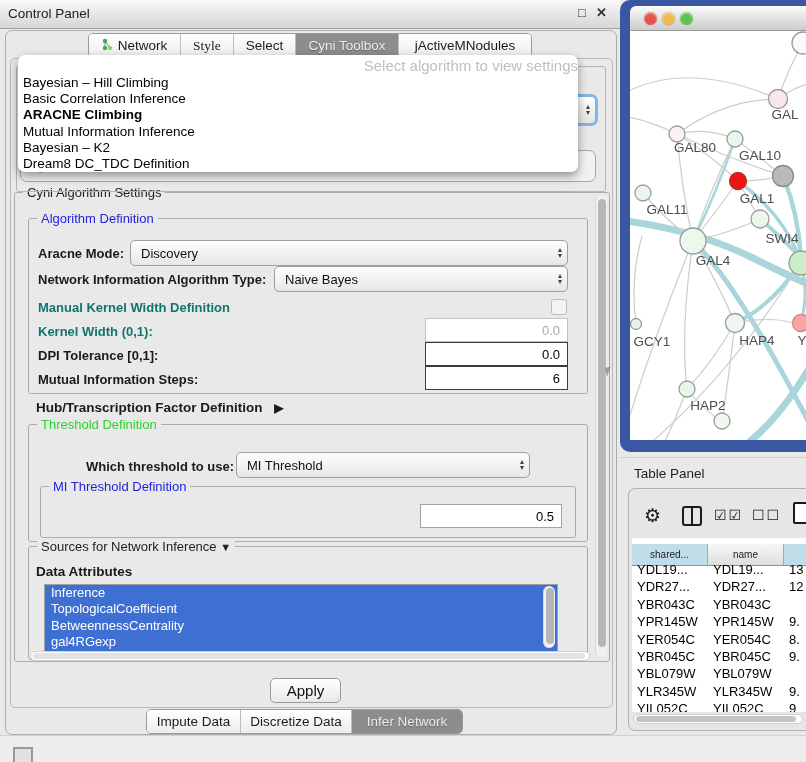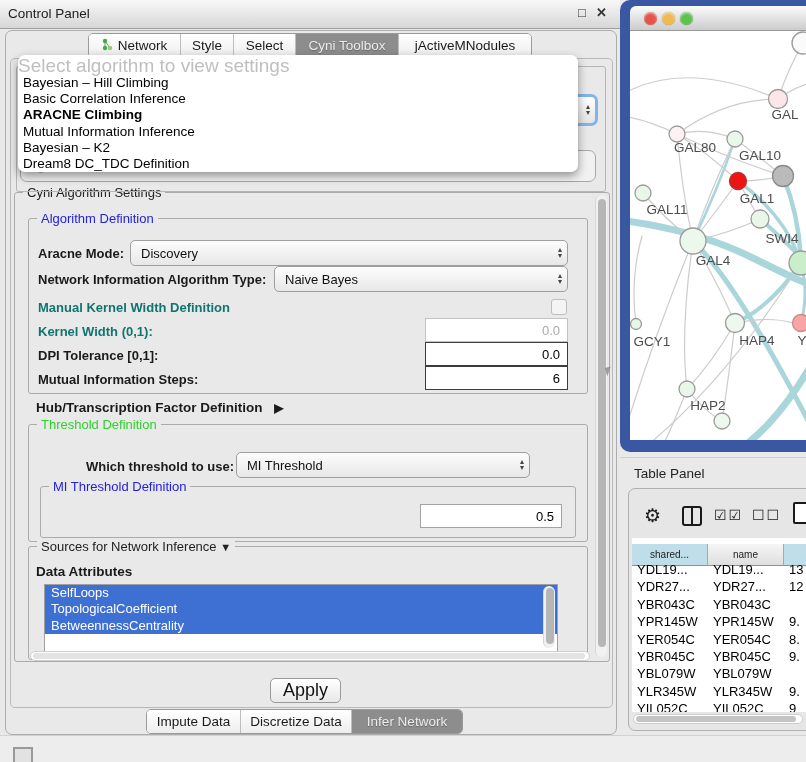--- a/index.html
+++ b/index.html
@@ -18,21 +18,21 @@
   .tab{display:flex;align-items:center;justify-content:center;gap:5px;
     font-size:13.5px;color:#1a1a1a;background:linear-gradient(#ffffff,#ededed);
     border-right:1px solid #bdbdbd;box-sizing:border-box;cursor:default;}
   .tab:last-child{border-right:none;}
   .tab.active{background:#8d8d8d;color:#ececec;text-shadow:0 1px 1px #666;}
   .inner-panel{left:10px;top:58px;width:601px;height:648px;border:1px solid #b9b9b9;
     border-radius:5px;}
   
   .popup{left:18px;top:55px;width:560px;height:117px;background:#ffffff;
     border-radius:7px;box-shadow:0 4px 10px rgba(0,0,0,.4);z-index:30;padding-top:3px;box-sizing:border-box;}
-  .popup-placeholder{text-align:left;color:#bfbfbf;font-size:19px;height:17px;line-height:16px;}
+  .popup-placeholder{text-align:right;color:#bfbfbf;font-size:15px;height:17px;line-height:16px;}
   .popup-item{font-size:13.5px;height:16.2px;line-height:16.2px;padding-left:5px;color:#000;}
   .popup-item.bold{font-weight:bold;}
   .ghost-combo{left:20px;top:150px;width:576px;height:32px;border:1.5px solid #a8a8a8;
     border-radius:7px;background:#f1f1f1;z-index:2;box-sizing:border-box;}
   .ghost-combo span{position:absolute;left:16px;top:6px;font-size:14px;color:#b9b9b9;}
   .focus-combo{left:548px;top:94px;width:50px;height:32px;border:3px solid #82b4e9;
     border-radius:7px;background:linear-gradient(#fefefe,#e4e4e4);z-index:2;box-sizing:border-box;}
   .spin{position:absolute;right:5px;top:50%;transform:translateY(-50%);display:flex;
     flex-direction:column;align-items:center;line-height:6px;font-size:8px;color:#444;}
   
@@ -51,21 +51,21 @@
   .field.norm{border:1px solid #a3a3a3;color:#000;}
   .checkbox{width:14px;height:14px;border:1px solid #bdbdbd;border-radius:3px;background:#f4f4f4;}
   .vscroll{width:11px;background:#f1f1f1;border-left:1px solid #d6d6d6;border-radius:6px;}
   .vthumb{position:absolute;left:1.5px;width:8px;background:#b6b6b6;border-radius:4px;}
   .listbox{background:#fff;border:1px solid #9f9f9f;overflow:hidden;}
   .list-item{height:16.4px;line-height:16.4px;font-size:13px;color:#fff;background:#3e6fd2;
     padding-left:6px;}
   .hscroll{height:10px;background:#fdfdfd;border:1px solid #cfcfcf;border-radius:5px;box-sizing:border-box;}
   .hthumb{position:absolute;top:1px;height:6px;background:#e3e3e3;border-radius:3px;}
   .btn{border:1px solid #9a9a9a;border-radius:5px;background:linear-gradient(#ffffff,#e8e8e8);
-    font-size:18px;color:#111;display:flex;align-items:center;justify-content:center;cursor:default;}
+    font-size:15px;color:#111;display:flex;align-items:center;justify-content:center;cursor:default;}
   
   .net-frame{left:620px;top:0;width:196px;height:452px;background:#3a57a2;
     border-radius:10px 0 0 10px;}
   .net-titlebar{left:630px;top:6px;width:186px;height:24px;border-radius:6px 0 0 0;
     background:linear-gradient(#fbfbfb,#cccccc);border-bottom:1px solid #999;}
   .light{position:absolute;top:5.5px;width:13px;height:13px;border-radius:50%;
     box-shadow:inset 0 1px 2px rgba(255,255,255,.7), 0 0 1px rgba(0,0,0,.5);}
   .net-canvas{left:630px;top:31px;width:186px;height:409px;background:#ffffff;overflow:hidden;}
   .net-label{font-size:13.5px;fill:#4d4d4d;}
   
@@ -99,21 +99,21 @@
       <div class="tab" style="width: 92px;">
         <span><svg width="11" height="13" viewBox="0 0 11 13">
             <line x1="3" y1="3" x2="8" y2="10" stroke="#888" stroke-width="1"></line>
             <line x1="3" y1="3" x2="3" y2="10" stroke="#888" stroke-width="1"></line>
             <circle cx="3" cy="3" r="2.2" fill="#3fae49"></circle>
             <circle cx="3" cy="10" r="2.2" fill="#3fae49"></circle>
             <circle cx="8" cy="10" r="2.2" fill="#8fd06d"></circle>
           </svg></span>
         <span>Network</span>
       </div>
-      <div class="tab" style="width: 53px;">
+      <div class="tab" style="width: 53px; font-family: Liberation Serif, serif;">
         <span>Style</span>
       </div>
       <div class="tab" style="width: 62px;">
         <span>Select</span>
       </div>
       <div class="tab active" style="width: 103px;">
         <span>Cyni Toolbox</span>
       </div>
       <div class="tab" style="width: 132px;">
         <span>jActiveMNodules</span>
@@ -202,23 +202,24 @@
   <div class="abs group" style="left:40px;top:486px;width:534px;height:50px;">
     <span class="legend" style="color:#2222dd;">MI Threshold Definition</span>
   </div>
   <div class="abs field norm" style="left:420px;top:504px;width:142px;">0.5</div>
 
   <div class="abs group" style="left:28px;top:546px;width:558px;height:112px;">
     <span class="legend" style="color:#222;"><span>Sources for Network Inference</span> <span style="font-size:11px;">▼</span></span>
   </div>
   <div class="abs lbl" style="left:36px;top:564px;font-size:13.5px;">Data Attributes</div>
   <div class="abs listbox" style="left:44px;top:584px;width:512px;height:66px;" id="attr-list">
-      <div class="list-item">SelfLoops</div>
+      <div class="list-item">Inference</div>
       <div class="list-item">TopologicalCoefficient</div>
       <div class="list-item">BetweennessCentrality</div>
+      <div class="list-item">gal4RGexp</div>
     </div>
   <div class="abs vscroll" style="left:543px;top:586px;height:62px;z-index:3;">
     <span class="vthumb" style="top:2px;height:56px;"></span>
   </div>
   <div class="abs hscroll" style="left:30px;top:651px;width:560px;z-index:3;">
     <span class="hthumb" style="left:2px;width:552px;"></span>
   </div>
 
   <div class="abs btn" style="left:270px;top:678px;width:69px;height:23px;">Apply</div>
   <div class="abs tabbar" id="bottom-tabs" style="left:146px;top:709px;">

